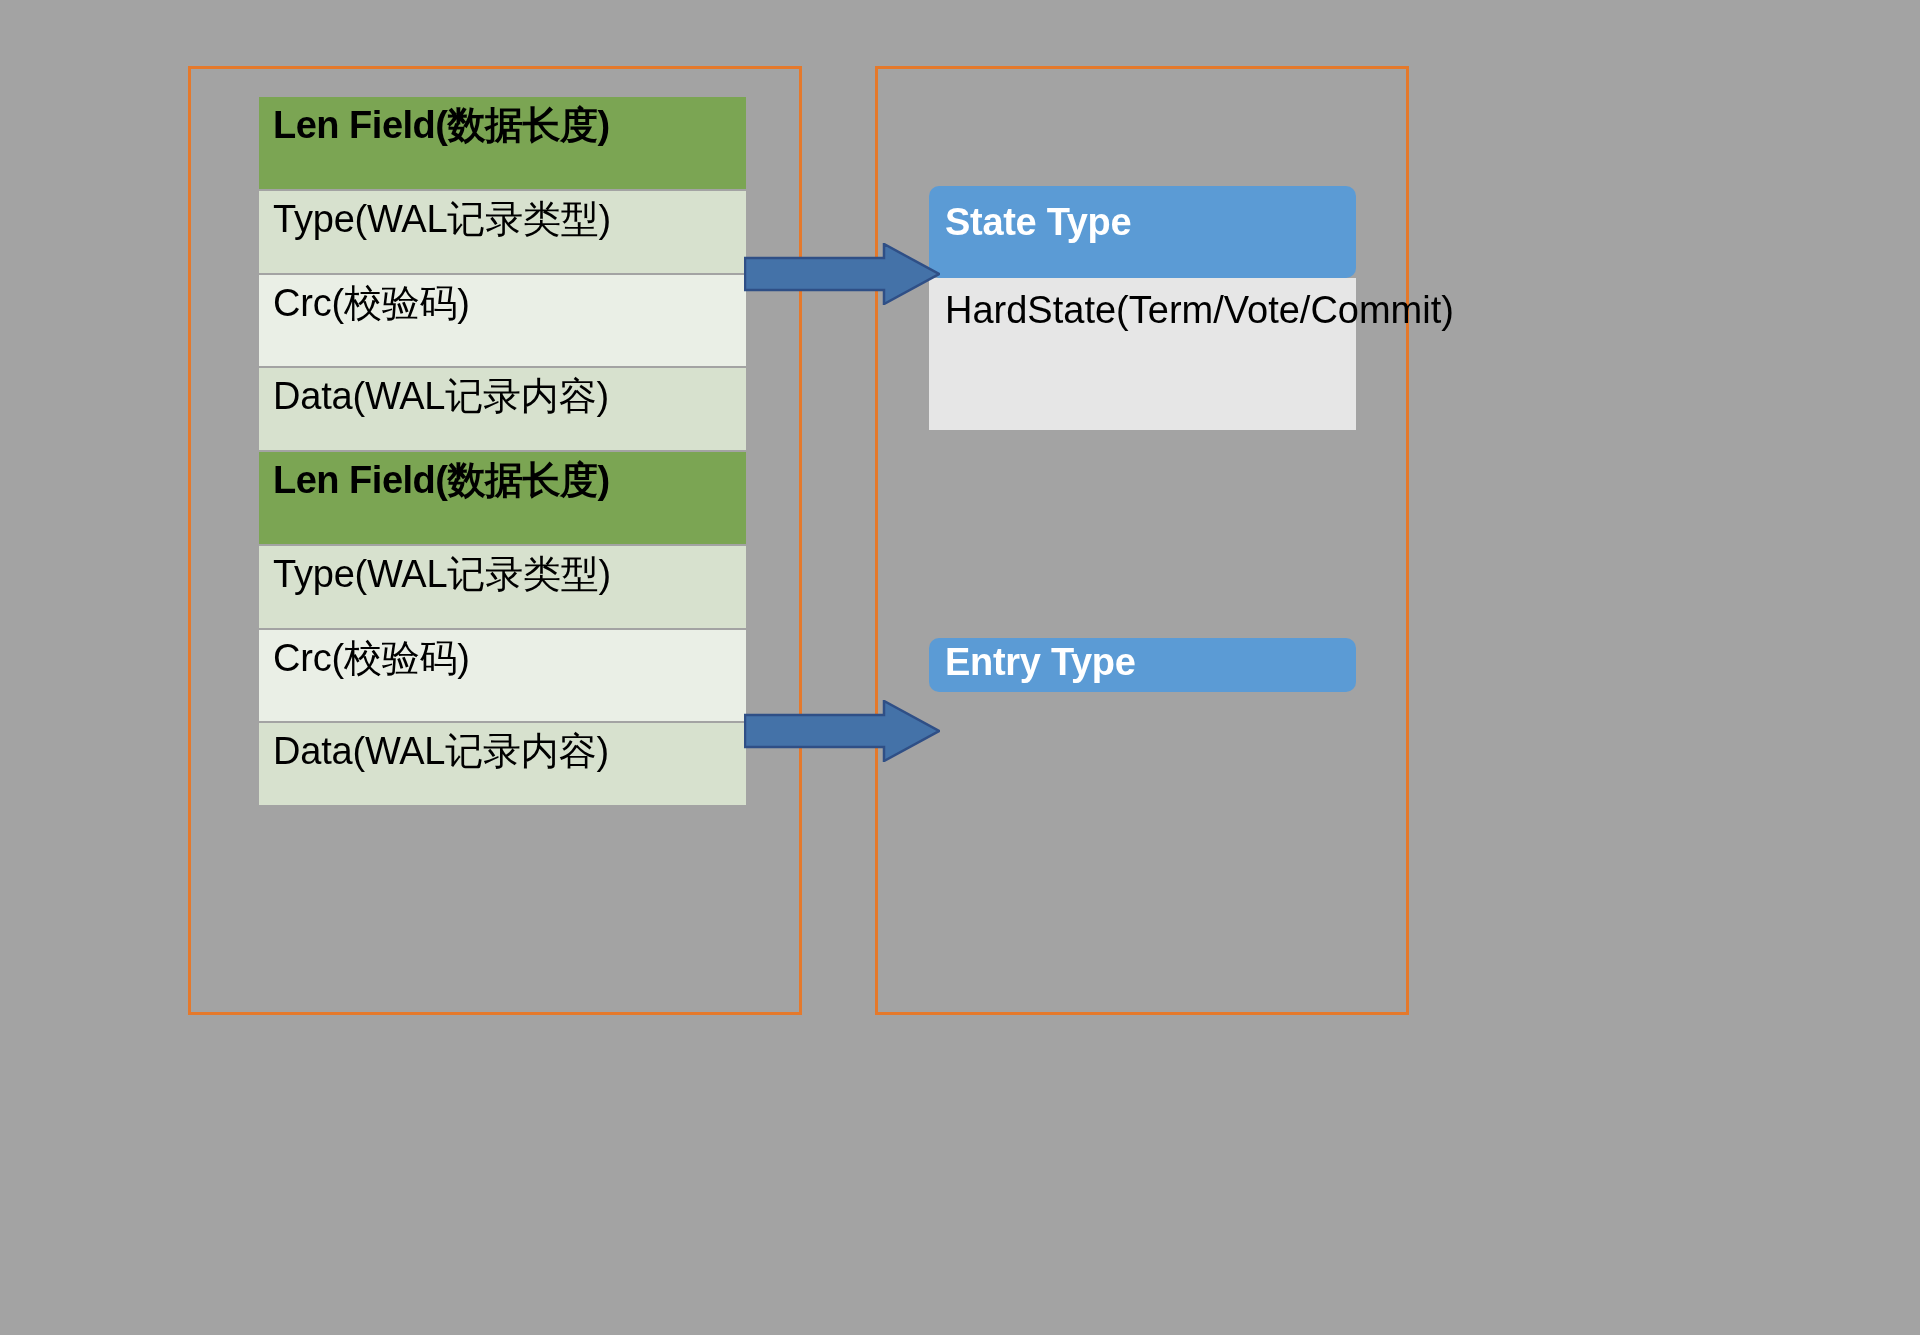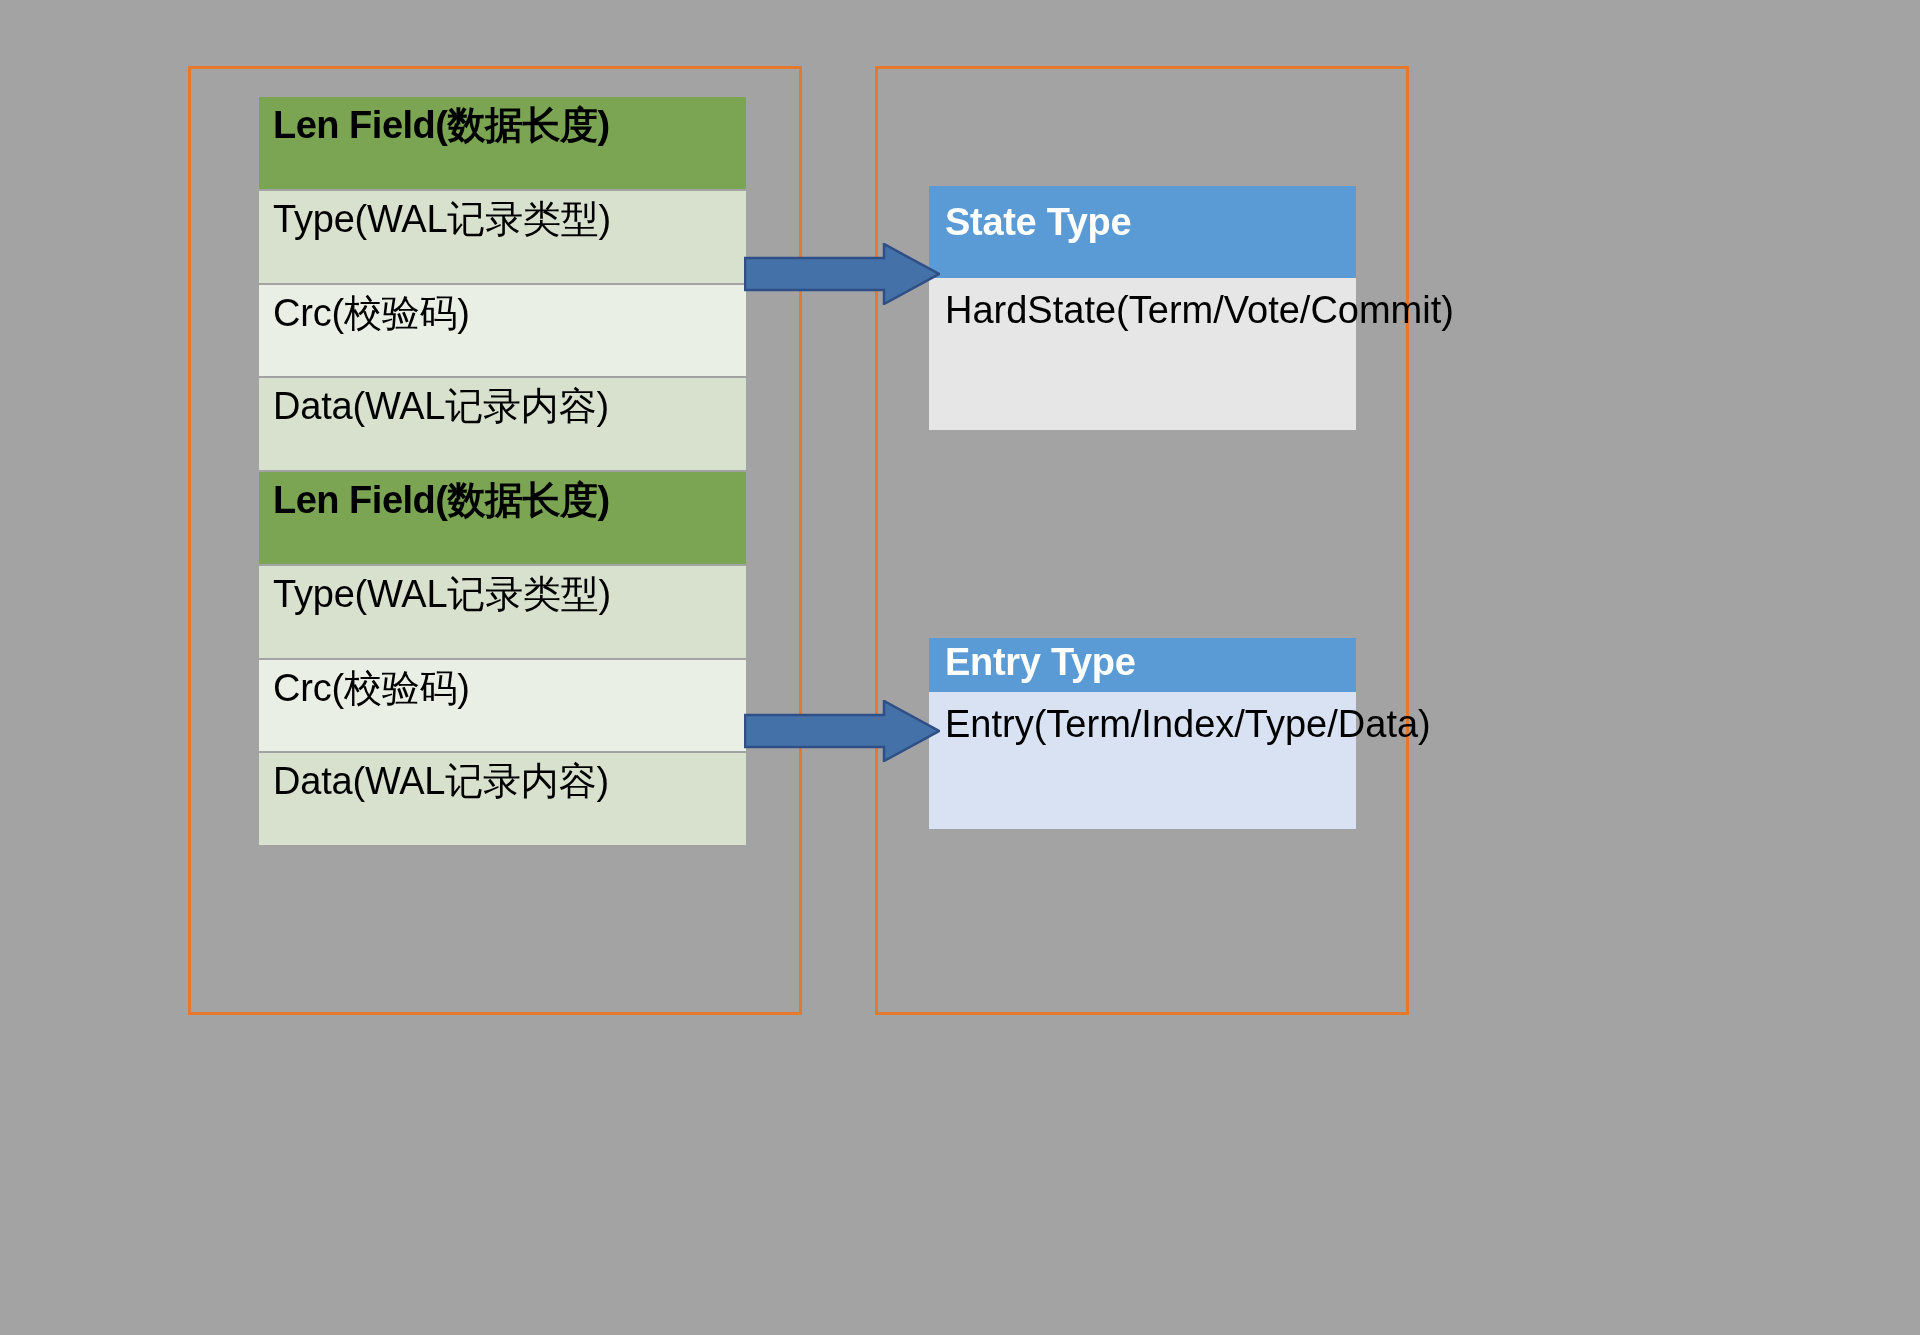--- a/index.html
+++ b/index.html
@@ -52,41 +52,42 @@
     letter-spacing: -0.2px;
   }
   .wal-row.len {
     background: #7BA553;
     height: 92px;
   }
   .wal-row.len .wal-label {
     font-weight: bold;
     letter-spacing: -0.5px;
   }
-  .wal-row.shade-a { background: #D7E1CE; height: 92px; }
+  .wal-row.shade-a { background: #D7E1CE; height: 82px; }
   .wal-row.shade-b { background: #EAEFE6; height: 91px; }
   .wal-row.last    { margin-bottom: 0; }
 
   
   .type-box {
     position: absolute;
     width: 427px;
   }
   #state-type-box { left: 929px; top: 186px; }
   #entry-type-box { left: 929px; top: 610px; margin-top: 28px; }
 
   .type-header {
     background: #5B9BD5;
     color: #ffffff;
     font-size: 38px;
     font-weight: bold;
     line-height: 1.1;
     padding: 12px 16px 14px 16px;
     box-sizing: border-box;
     letter-spacing: -0.3px;
+    border-radius: 10px;
   }
   #state-type-box .type-header { height: 92px; padding-top: 16px; }
   #entry-type-box .type-header { height: 54px; padding-top: 4px; }
 
   .type-body {
     font-size: 38px;
     line-height: 1.16;
     color: #000000;
     padding: 10px 0px 14px 16px;
     box-sizing: border-box;
@@ -152,21 +153,20 @@
 
   </div>
 
   <div id="state-type-box" class="type-box">
     <div class="type-header">State Type</div>
     <div class="type-body">HardState(Term/Vote/Commit)</div>
   </div>
 
   <div id="entry-type-box" class="type-box">
     <div class="type-header">Entry Type</div>
-    <div class="type-body">Entry(Term/Index/Type/Data)</div>
   </div>
 
   <svg id="arrow-state" class="arrow" viewBox="0 0 196 62">
     <polygon points="1,15 140,15 140,1 195,31 140,61 140,47 1,47" fill="#4472A8" stroke="#2F4F86" stroke-width="2.5" stroke-linejoin="miter"></polygon>
   </svg>
 
   <svg id="arrow-entry" class="arrow" viewBox="0 0 196 62">
     <polygon points="1,15 140,15 140,1 195,31 140,61 140,47 1,47" fill="#4472A8" stroke="#2F4F86" stroke-width="2.5" stroke-linejoin="miter"></polygon>
   </svg>
 

